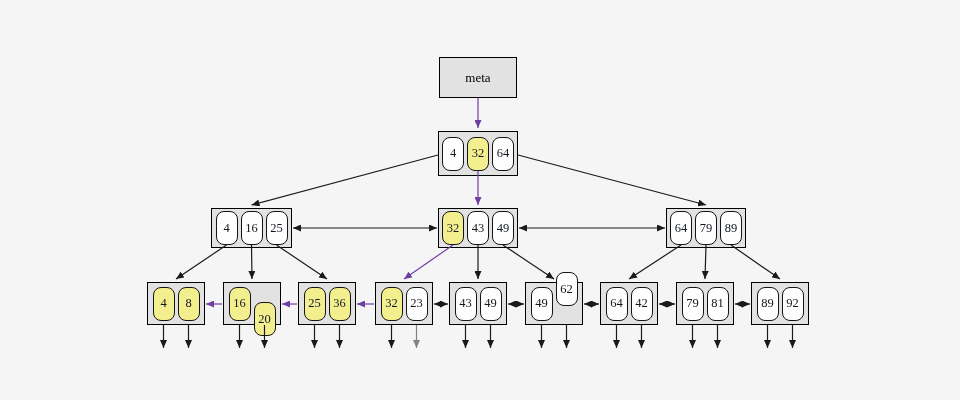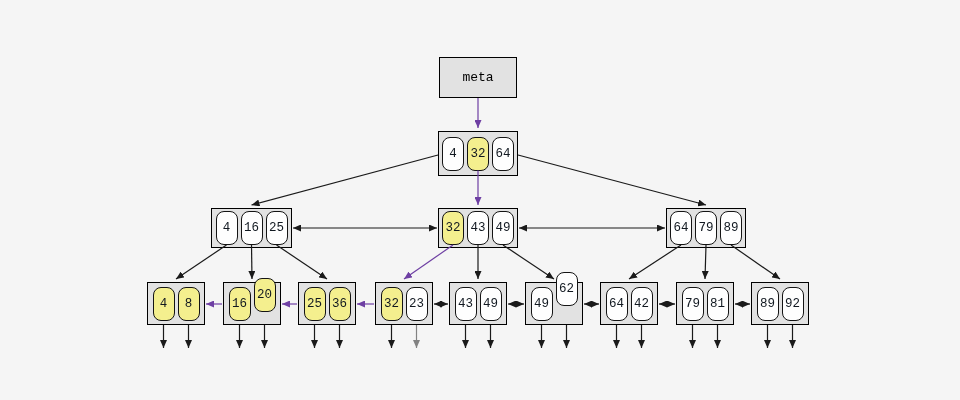--- a/index.html
+++ b/index.html
@@ -1,18 +1,18 @@
 <!DOCTYPE html>
 <html><head>
 <meta charset="utf-8">
 <style>
   html,body{margin:0;padding:0;background:#f5f5f5;}
   #canvas{
     position:relative;width:960px;height:400px;background:#f5f5f5;
-    font-family:Liberation Mono, monospace;overflow:hidden;
+    font-family:Liberation Serif, serif;overflow:hidden;
   }
   .node{
     position:absolute;background:#e2e2e2;border:1px solid #000;
     box-sizing:border-box;
   }
   .key{
     position:absolute;width:22px;height:34px;background:#fefefe;
     border:1.3px solid #141414;border-radius:8px;box-sizing:border-box;
     display:flex;align-items:center;justify-content:center;
     font-size:12.5px;color:#111820;
@@ -74,21 +74,21 @@
       <div class="key hl" style="left: 152.5px; top: 286.5px;">
         <span>4</span>
       </div>
       <div class="key hl" style="left: 177.5px; top: 286.5px;">
         <span>8</span>
       </div>
       <div class="node" style="left: 223px; top: 282px; width: 58px; height: 43px;"></div>
       <div class="key hl" style="left: 228.5px; top: 286.5px;">
         <span>16</span>
       </div>
-      <div class="key hl" style="left: 253.5px; top: 278px;">
+      <div class="key hl" style="left: 253.5px; top: 302px;">
         <span>20</span>
       </div>
       <div class="node" style="left: 298px; top: 282px; width: 58px; height: 43px;"></div>
       <div class="key hl" style="left: 303.5px; top: 286.5px;">
         <span>25</span>
       </div>
       <div class="key hl" style="left: 328.5px; top: 286.5px;">
         <span>36</span>
       </div>
       <div class="node" style="left: 375px; top: 282px; width: 58px; height: 43px;"></div>

